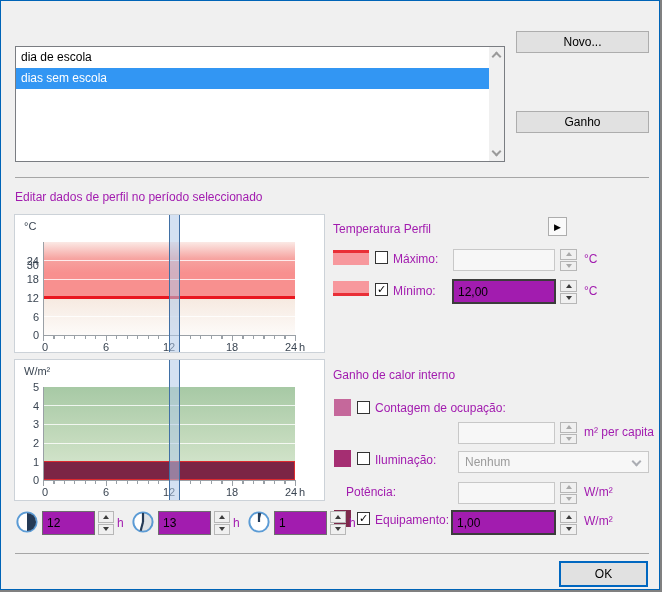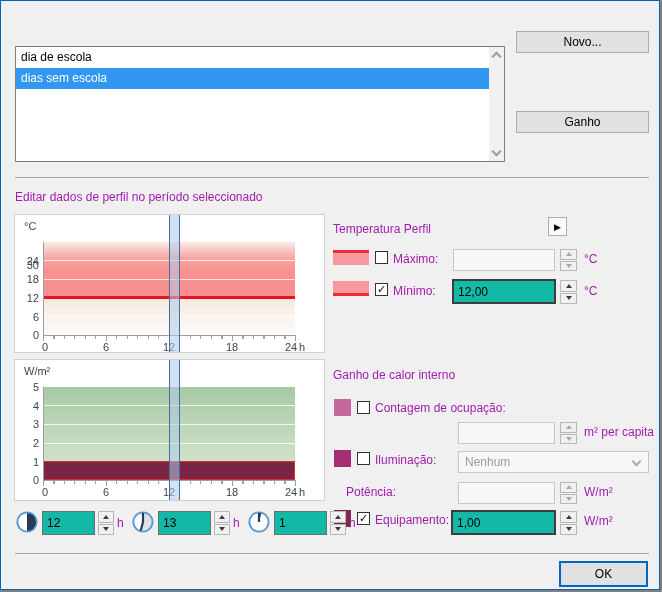--- a/index.html
+++ b/index.html
@@ -51,21 +51,21 @@
   .band{position:absolute;width:11px;top:0;height:100%;background:rgba(176,201,231,0.55);
     border-left:1px solid #4170a5;border-right:1px solid #4170a5;}
   
   .swatch{position:absolute;}
   .sw-line{width:36px;height:15px;background:#f7989d;}
   .sw-line .stripe{height:3px;background:#e92f37;}
   .sw-line.bottom{display:flex;flex-direction:column;justify-content:flex-end;}
   .sw-sq{width:17px;height:17px;}
   .checkbox{position:absolute;width:13px;height:13px;background:#fff;border:1px solid #333;
     font-size:11px;line-height:11px;text-align:center;color:#000;}
-  .input{position:absolute;height:22px;background:#14b8a6;border:1px solid #6e6e6e;
+  .input{position:absolute;height:22px;background:#a21caf;border:1px solid #6e6e6e;
     font-size:12px;padding:0 4px;color:#000;}
   .input.edited{border:2px solid #3c3c3c;height:25px;}
   .input:disabled{background:#f7f7f7;border:1px solid #c8c8c8;}
   .spinner{position:absolute;width:17px;display:flex;flex-direction:column;gap:1px;}
   .spin-btn{flex:1;background:#f0f0f0;border:1px solid #b7b7b7;display:flex;
     align-items:center;justify-content:center;}
   .tri{width:0;height:0;border-left:3px solid transparent;border-right:3px solid transparent;}
   .tri.up{border-bottom:4px solid #3c3c3c;}
   .tri.down{border-top:4px solid #3c3c3c;}
   .spinner.disabled .tri.up{border-bottom-color:#a9a9a9;}

